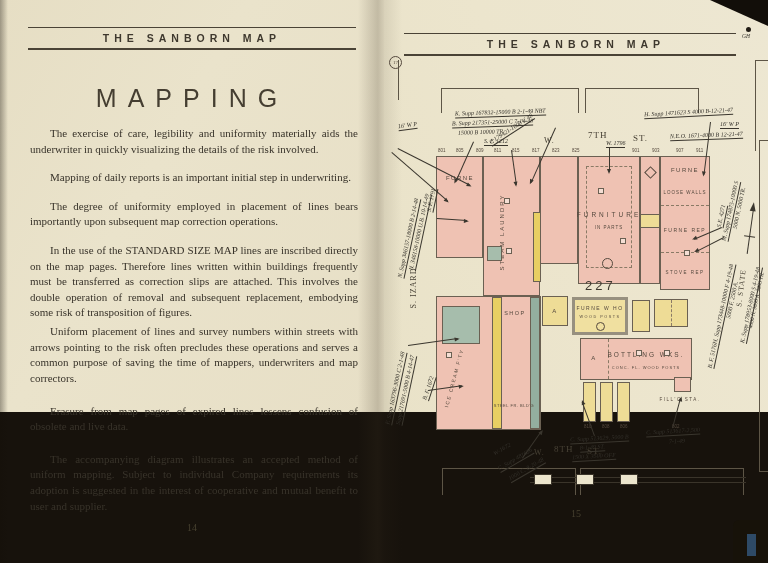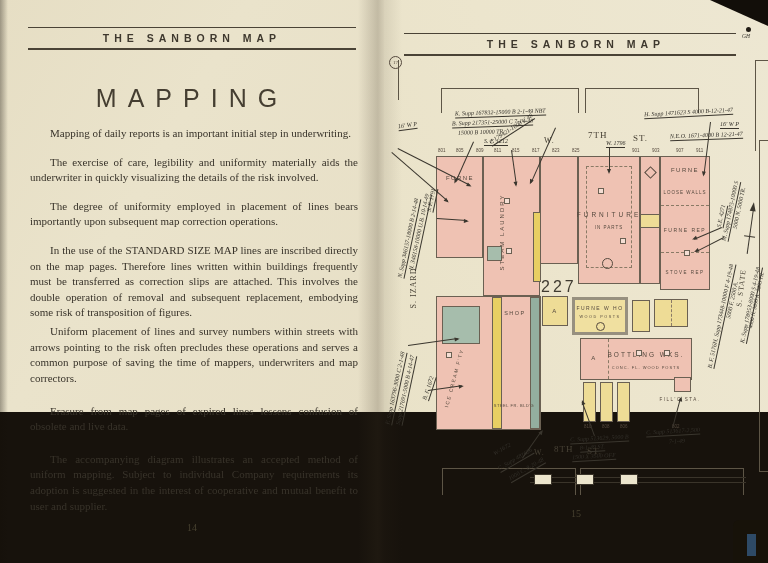--- a/index.html
+++ b/index.html
@@ -43,22 +43,22 @@
 <div id="stage">
 
   <div class="page" id="page-left">
     <div class="rule" style="left:28px;top:27px;width:328px;height:1px;"></div>
     <div class="hdr" style="left:0;top:32px;width:384px;text-align:center;">THE SANBORN MAP</div>
     <div class="rule" style="left:28px;top:48px;width:328px;height:2px;"></div>
 
     <div class="abs" style="left:0;top:84px;width:384px;text-align:center;font-family:'Liberation Sans',sans-serif;font-size:25px;letter-spacing:11px;color:#453e31;">MAPPING</div>
 
     <div class="bodytext">
+      <p>The exercise of care, legibility and uniformity materially aids the underwriter in quickly visualizing the details of the risk involved.</p>
       <p>Mapping of daily reports is an important initial step in underwriting.</p>
-      <p>The exercise of care, legibility and uniformity materially aids the underwriter in quickly visualizing the details of the risk involved.</p>
       <p>The degree of uniformity employed in placement of lines bears importantly upon subsequent map correction operations.</p>
       <p style="margin-bottom:3px;">In the use of the STANDARD SIZE MAP lines are inscribed directly on the map pages.  Therefore lines written within buildings frequently must be transferred as correction slips are attached.  This involves the double operation of removal and subsequent replacement, embodying some risk of transposition of figures.</p>
       <p style="margin-bottom:17px;">Uniform placement of lines and survey numbers within streets with arrows pointing to the risk often precludes these operations and serves a common purpose of saving the time of mappers, underwriters and map correctors.</p>
       <p style="margin-bottom:17px;">Erasure from map pages of expired lines lessens confusion of obsolete and live data.</p>
       <p>The accompanying diagram illustrates an accepted method of uniform mapping.  Subject to individual Company requirements its adoption is suggested in the interest of cooperative and mutual benefit to user and supplier.</p>
     </div>
     <div class="pgnum" style="top:522px;">14</div>
   </div>
 
   <div class="page" id="page-right">
@@ -146,21 +146,21 @@
 
     <div class="sq" style="left:120px;top:198px;"></div>
     <div class="sq" style="left:122px;top:248px;"></div>
     <div class="sq" style="left:214px;top:188px;"></div>
     <div class="sq" style="left:236px;top:238px;"></div>
     <div class="sq" style="left:300px;top:250px;"></div>
     <div class="sq" style="left:252px;top:350px;"></div>
     <div class="sq" style="left:280px;top:350px;"></div>
     <div class="sq" style="left:62px;top:352px;"></div>
 
-    <div class="abs" style="left:157px;top:278px;font-family:'Liberation Sans',sans-serif;font-size:16px;letter-spacing:3px;color:#3f3a30;">227</div>
+    <div class="abs" style="left:157px;top:278px;font-family:'Liberation Sans',sans-serif;font-size:13px;letter-spacing:3px;color:#3f3a30;padding-left:44px;">227</div>
 
     <div class="street" style="left:160px;top:136px;font-size:8px;">W.</div>
     <div class="street" style="left:204px;top:130px;">7TH</div>
     <div class="street" style="left:249px;top:133px;">ST.</div>
     <div class="street" style="left:150px;top:448px;font-size:8px;">W.</div>
     <div class="street" style="left:170px;top:444px;">8TH</div>
     <div class="street" style="left:203px;top:446px;">ST.</div>
     <div class="street" style="left:29px;top:288px;font-size:8px;transform:translate(-50%,-50%) rotate(-90deg);">S. IZARD</div>
     <div class="street" style="left:357px;top:288px;font-size:7.5px;transform:translate(-50%,-50%) rotate(-83deg);">S. STATE</div>
 

